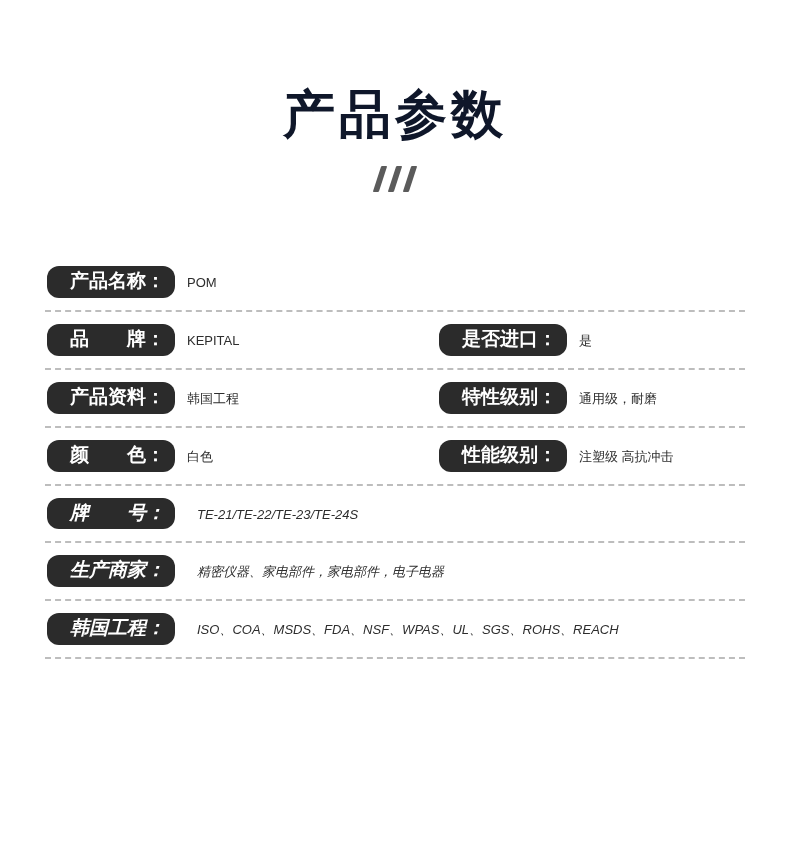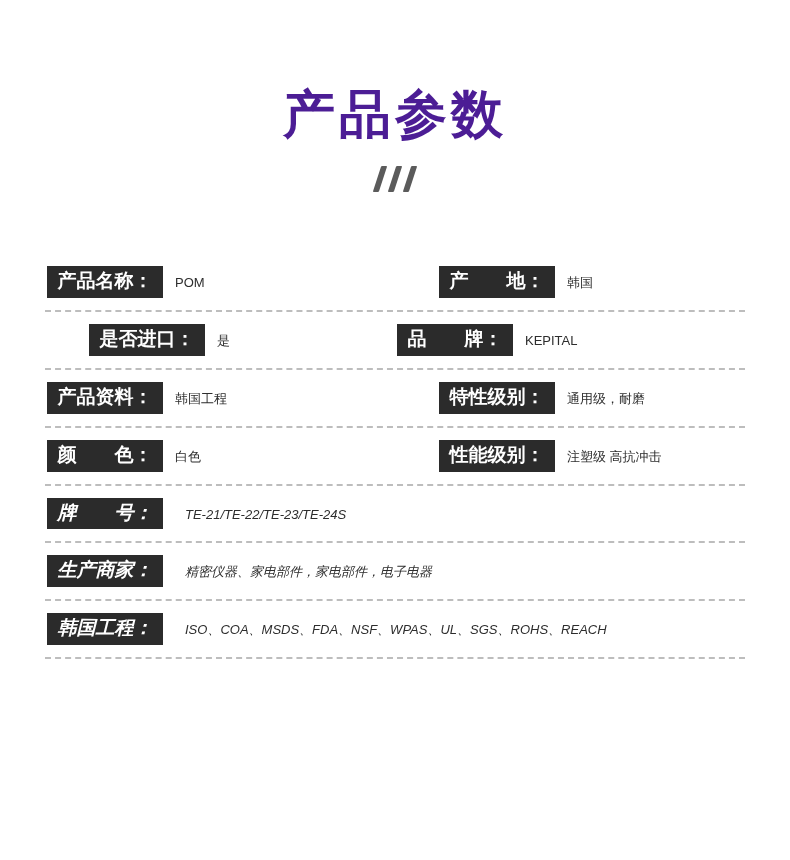--- a/index.html
+++ b/index.html
@@ -22,21 +22,21 @@
     background: #ffffff;
   }
   .title-block {
     text-align: center;
     padding-top: 88px;
   }
   .main-title {
     font-size: 52px;
     font-weight: bold;
     letter-spacing: 4px;
-    color: #4c1d95;
+    color: #0f172a;
     line-height: 1;
     margin: 0;
   }
   .title-dashes {
     margin-top: 22px;
     height: 34px;
     display: flex;
     justify-content: center;
     align-items: center;
     gap: 9px;
@@ -86,21 +86,21 @@
     color: #ffffff;
     font-size: 19px;
     font-weight: bold;
     padding: 5px 10px 6px 10px;
     line-height: 1.1;
     white-space: nowrap;
     display: inline-block;
     flex: none;
     letter-spacing: 0px;
   }
-  .label.w6 { width: 116px; box-sizing: border-box; text-align: center; }
+  .label.w6 { width: 128px; box-sizing: border-box; text-align: right; border-radius: 12px; }
   .value {
     font-size: 13px;
     color: #2d2d2d;
     padding-left: 12px;
     padding-top: 7px;
     line-height: 1.55;
     flex: 1;
     word-break: break-word;
   }
   .value.wide {
@@ -124,34 +124,30 @@
     </div>
   </div>
 
   <div class="spec-table">
 
     <div class="spec-row first">
       <div class="half left">
         <span class="label w6">产品名称：</span>
         <span class="value">POM</span>
       </div>
-      <div class="half right">
-        <span class="label w6">产　　地：</span>
-        <span class="value">韩国</span>
-      </div>
     </div>
 
     <div class="spec-row">
+      <div class="half left">
+        <span class="label w6">品　　牌：</span>
+        <span class="value">KEPITAL</span>
+      </div>
       <div class="half right">
         <span class="label w6">是否进口：</span>
         <span class="value">是</span>
-      </div>
-      <div class="half left">
-        <span class="label w6">品　　牌：</span>
-        <span class="value">KEPITAL</span>
       </div>
     </div>
 
     <div class="spec-row">
       <div class="half left">
         <span class="label w6">产品资料：</span>
         <span class="value">韩国工程</span>
       </div>
       <div class="half right">
         <span class="label w6">特性级别：</span>

